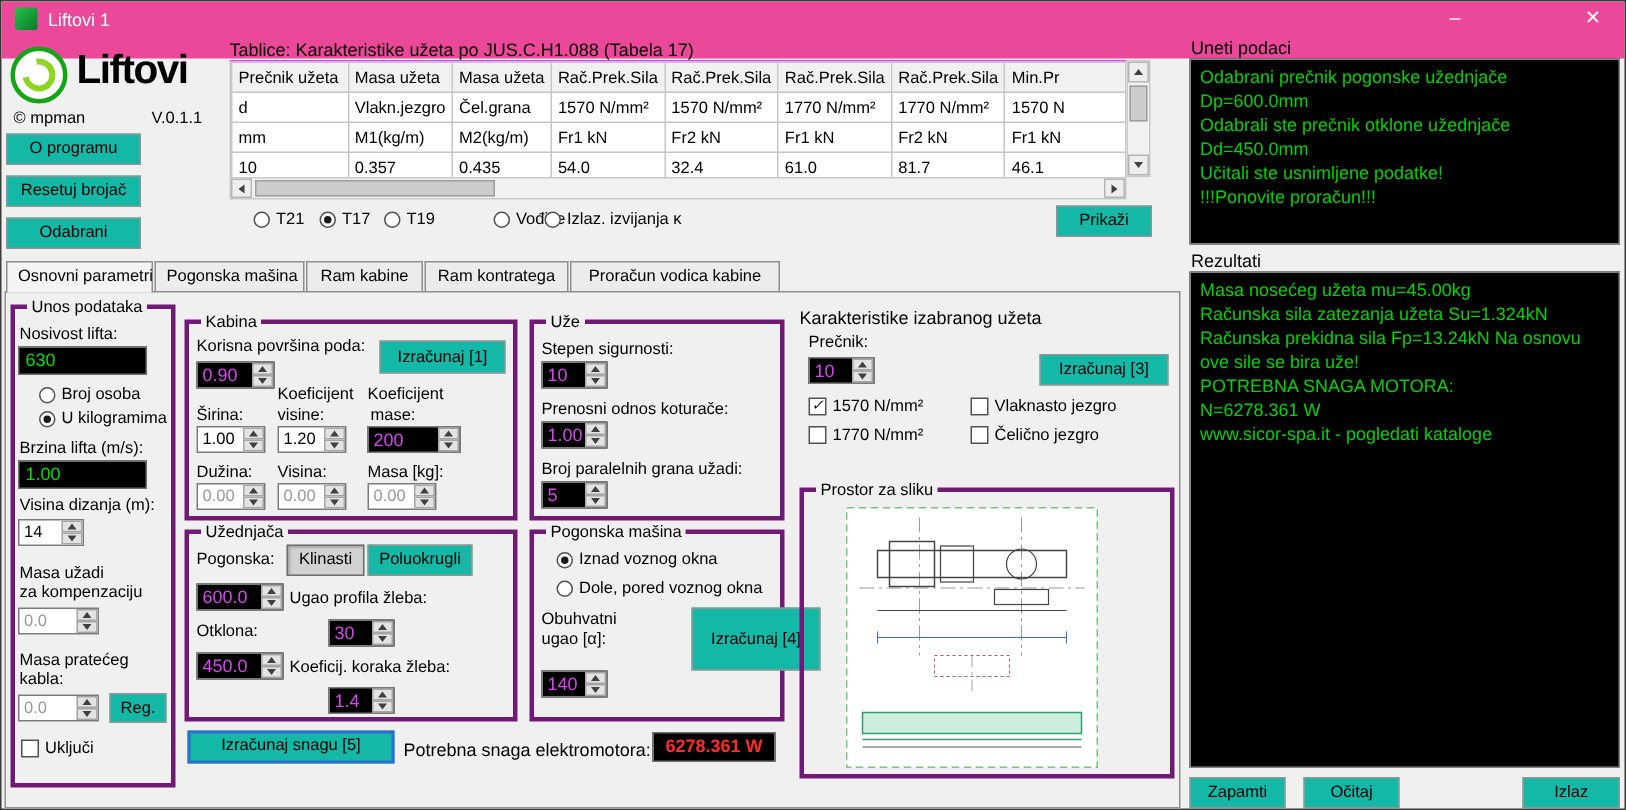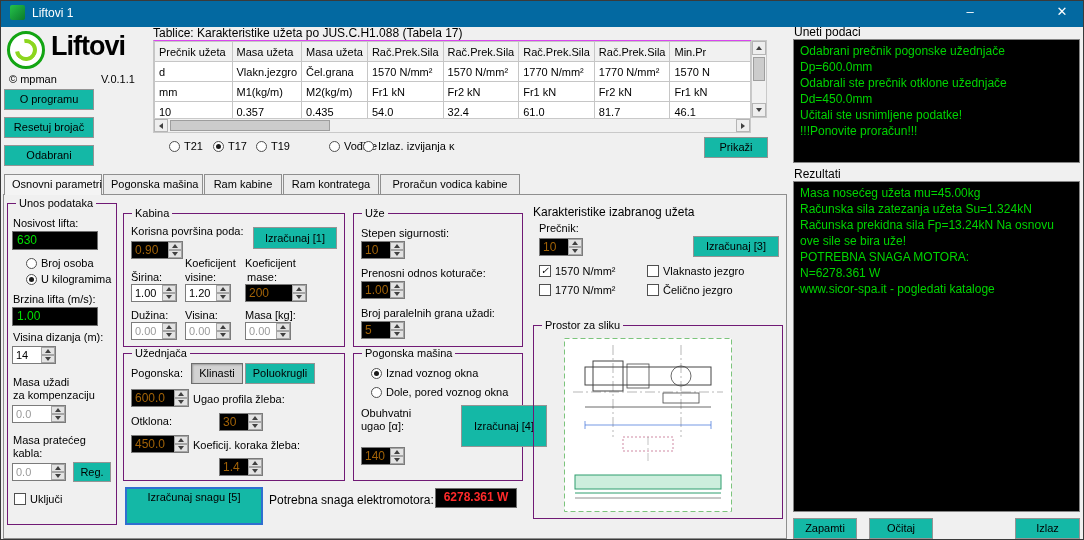--- a/index.html
+++ b/index.html
@@ -2,40 +2,40 @@
 <html><head>
 <meta charset="utf-8">
 <style>
   * { margin:0; padding:0; box-sizing:border-box; }
   body { font-family:"Liberation Sans", sans-serif; background:#d0d0d0; }
   #app { position:relative; width:1084px; height:540px; background:#f0f0f0; font-size:11px; color:#000; overflow:hidden; border:1px solid #3a3a3a; }
   .abs { position:absolute; }
   .lbl { position:absolute; white-space:nowrap; }
 
   
-  #titlebar { left:0; top:0; width:1084px; height:26px; background:#0369a1; color:#fff; }
+  #titlebar { left:0; top:0; width:1084px; height:38px; background:#ec4899; color:#fff; }
   #app-icon { left:9px; top:4px; width:15px; height:15px; background:linear-gradient(135deg,#25c24a,#0b7a2b); border-radius:2px; }
   #title-text { left:31px; top:5px; font-size:12px; }
   .win-btn { position:absolute; top:0; width:46px; height:23px; color:#fff; text-align:center; line-height:22px; font-size:13px; }
   #btn-min { right:92px; }
   #btn-close { right:0; }
 
   
   .btn { position:absolute; background:#14b8a6; border:1px solid #949494; text-align:center; font-size:11px; line-height:18px; overflow:hidden; white-space:nowrap; }
   .btn.pressed { background:#d2d2d2; border:1px solid #6e6e6e; box-shadow:inset 1px 1px 2px rgba(0,0,0,.25); }
   .btn.default { border:2px solid #2f6fd0; line-height:16px; }
-  .group { position:absolute; border:1px solid #701a75;padding-left:31px; }
+  .group { position:absolute; border:3px solid #701a75;padding-left:31px; }
   .glabel { position:absolute; top:-7px; left:8px; background:#f0f0f0; padding:0 3px; white-space:nowrap; }
   .black-field { position:absolute; background:#000; border:1px solid #6e6e6e; color:#00df00; font-size:12px; line-height:17px; padding:0 4px; overflow:hidden; white-space:nowrap; }
   .black-field.red { color:#ff2a2a; font-weight:bold; text-align:center; }
 
   .spin { position:absolute; border:1px solid #7b7b7b; background:#fff; display:flex; height:18px; }
   .spin .sv { flex:1; padding:1px 3px; font-size:11px; line-height:14px; overflow:hidden; }
   .spin.dark { background:#000; }
-  .spin.dark .sv { color:#a16207; font-size:12px; }
+  .spin.dark .sv { color:#d946ef; font-size:12px; }
   .spin.dis .sv { color:#9a9a9a; }
   .sb { width:14px; display:flex; flex-direction:column; flex:none; }
   .sbb { flex:1; background:#e3e3e3; border:1px solid #a6a6a6; display:flex; align-items:center; justify-content:center; }
   .tri-up { width:0; height:0; border-left:3px solid transparent; border-right:3px solid transparent; border-bottom:4px solid #404040; }
   .tri-dn { width:0; height:0; border-left:3px solid transparent; border-right:3px solid transparent; border-top:4px solid #404040; }
   .tri-l  { width:0; height:0; border-top:3px solid transparent; border-bottom:3px solid transparent; border-right:4px solid #404040; }
   .tri-r  { width:0; height:0; border-top:3px solid transparent; border-bottom:3px solid transparent; border-left:4px solid #404040; }
 
   .radio { position:absolute; display:flex; align-items:center; gap:4px; white-space:nowrap;margin-left:12px; }
   .rc { width:11px; height:11px; border:1px solid #505050; border-radius:50%; background:#fff; position:relative; flex:none; }
@@ -541,17 +541,17 @@
       <line x1="22" y1="84" x2="22" y2="92" stroke="#3a6fd8" stroke-width="0.7"></line>
       <line x1="148" y1="84" x2="148" y2="92" stroke="#3a6fd8" stroke-width="0.7"></line>
       <rect x="60" y="100" width="50" height="14" fill="none" stroke="#b03a66" stroke-width="0.6" stroke-dasharray="2 2"></rect>
       <line x1="85" y1="100" x2="85" y2="125" stroke="#9a9a9a" stroke-width="0.6" stroke-dasharray="8 3 2 3"></line>
       <rect x="12" y="138" width="146" height="14" fill="#cdeedd" stroke="#2f9e6e" stroke-width="1"></rect>
       <line x1="12" y1="156" x2="158" y2="156" stroke="#2f9e6e" stroke-width="1"></line>
       <line x1="12" y1="161" x2="158" y2="161" stroke="#444" stroke-width="0.6"></line>
     </svg>
   </div>
 
-  <div class="btn default" style="left:124px;top:486px;width:138px;height:38px;">Izračunaj snagu [5]</div>
+  <div class="btn default" style="left:124px;top:486px;width:138px;height:22px;">Izračunaj snagu [5]</div>
   <div class="lbl" style="left:268px;top:492px;font-size:12px;">Potrebna snaga elektromotora:</div>
   <div class="black-field red" style="left:434px;top:487px;width:82px;height:20px;">6278.361 W</div>
 
 </div>
 
 </body></html>

